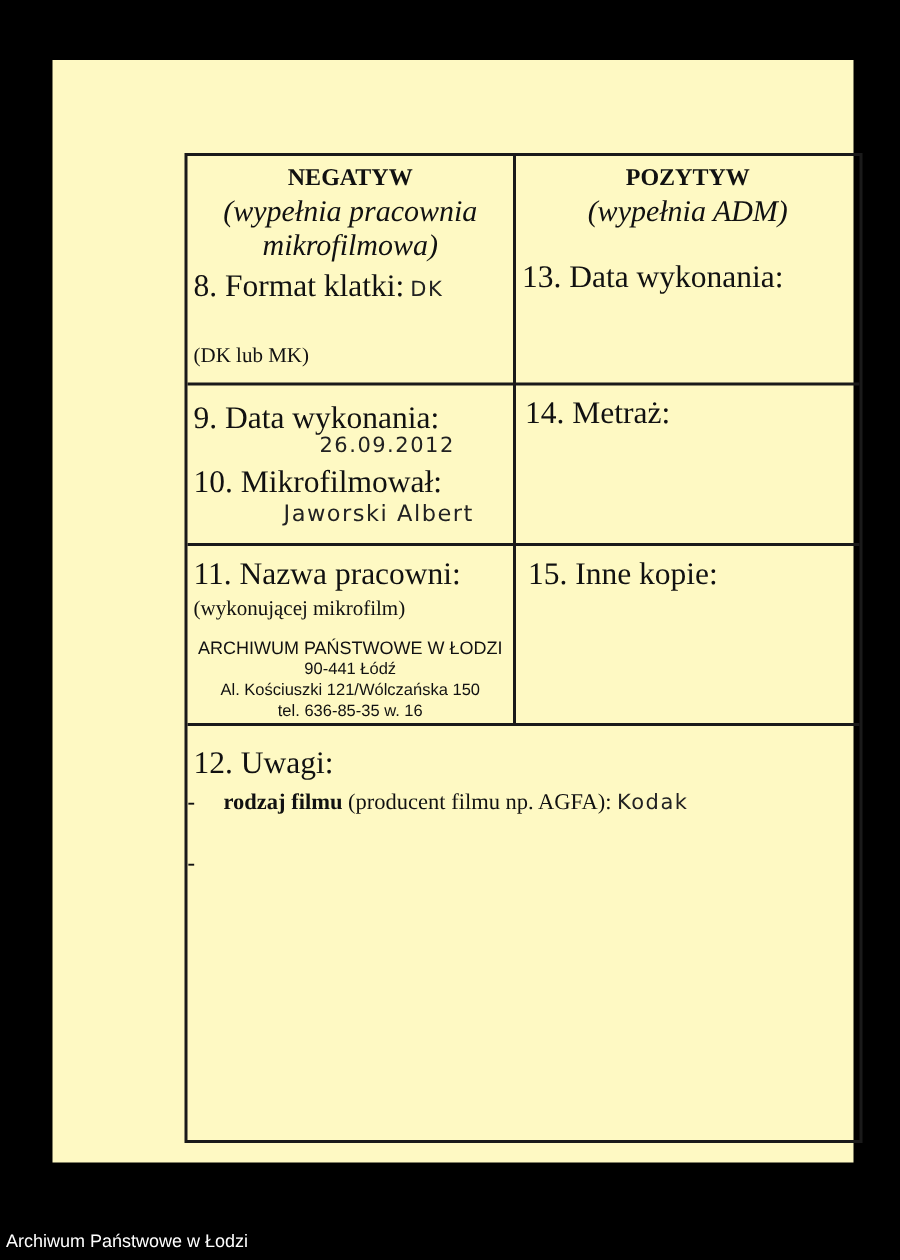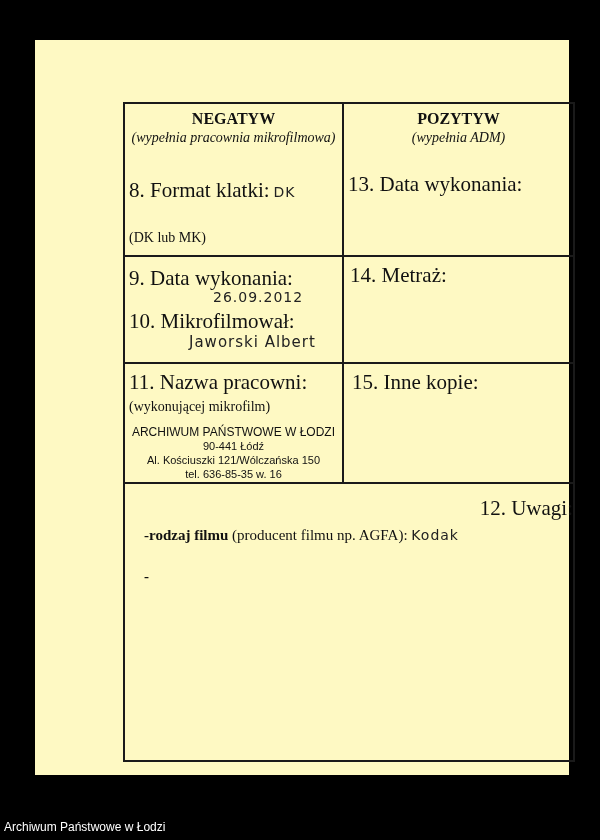--- a/index.html
+++ b/index.html
@@ -3,21 +3,21 @@
   <meta charset="utf-8">
   <style>
     html, body { margin:0; padding:0; }
     body { width:600px; height:840px; background:#000; position:relative; overflow:hidden; font-family:"Liberation Serif", serif; color:#111; }
     .paper { position:absolute; left:35px; top:40px; width:534px; height:735px; background:#fef9c3; }
     .form { position:absolute; left:88px; top:62px; width:452px; height:660px; border:2px solid #1a1a1a; box-sizing:border-box; }
     .cell { position:absolute; box-sizing:border-box; }
     .vline { position:absolute; left:217px; top:0; width:2px; height:378px; background:#1a1a1a; }
     .hline { position:absolute; height:2px; background:#1a1a1a; }
     .hdr { text-align:center; font-weight:bold; font-size:16px; margin-top:6px; }
-    .sub { text-align:center; font-style:italic; font-size:14px; margin-top:2px; }
+    .sub { text-align:center; font-style:italic; font-size:20px; margin-top:2px; }
     .lbl { font-weight:normal; font-size:21px; }
     .it { font-size:14px; }
     .hand { font-family:"DejaVu Sans", sans-serif; font-weight:normal; font-size:14px; color:#222; letter-spacing:1px; }
     .stamp { text-align:center; font-family:"Liberation Sans", sans-serif; font-size:11px; line-height:14px; margin-top:10px; }
     .stamp .b { font-size:12px; }
     .bullet { display:flex; font-weight:bold; font-size:15px; margin-left:-4px; }
     .bullet .dash { width:24px; }
     .footer { position:absolute; left:4px; top:820px; color:#fff; font-family:"Liberation Sans", sans-serif; font-size:12px; }
   </style>
 </head>
@@ -66,21 +66,21 @@
         <div>90-441 Łódź</div>
         <div>Al. Kościuszki 121/Wólczańska 150</div>
         <div>tel. 636-85-35 w. 16</div>
       </div>
     </div>
 
     <div class="cell" style="left:219px;top:260px;width:229px;height:118px;">
       <div class="lbl" style="position:absolute;left:8px;top:6px;">15. Inne kopie:</div>
     </div>
 
-    <div class="cell" style="left:0;top:380px;width:448px;height:240px;padding:12px 0 4px 4px;text-align:right;">
+    <div class="cell" style="left:0;top:380px;width:448px;height:240px;padding:12px 0 4px 4px;">
       <div class="lbl">12. Uwagi:</div>
       <div class="bullet" style="margin-top:6px;">
         <span class="dash">-</span>
         <span>
           <span>rodzaj filmu</span>
           <span class="it" style="font-weight:normal;font-size:15px;">(producent filmu np. AGFA):</span>
           <span class="hand">Kodak</span>
         </span>
       </div>
       <div class="bullet" style="margin-top:24px;">

